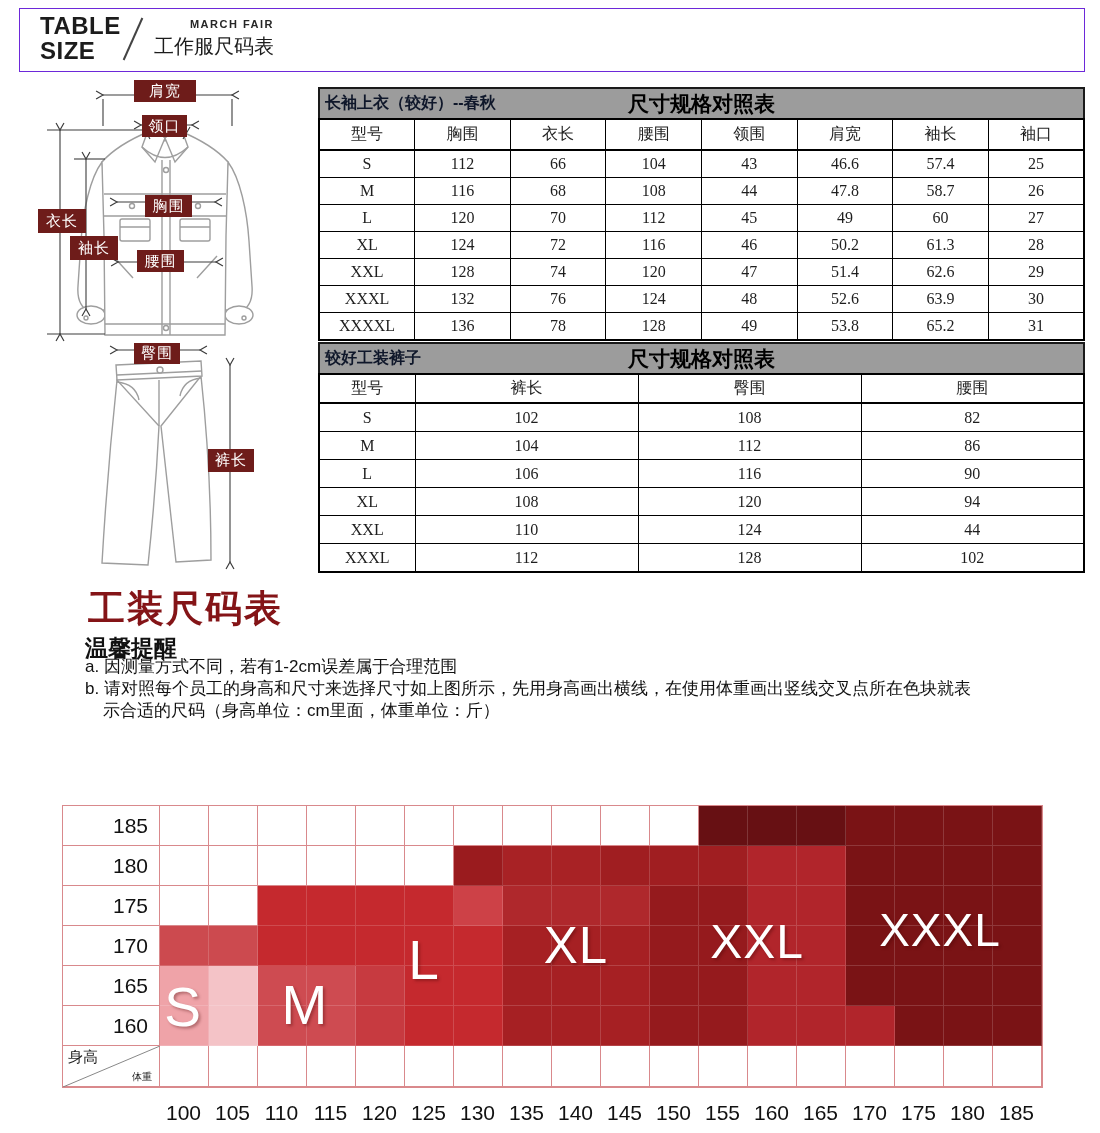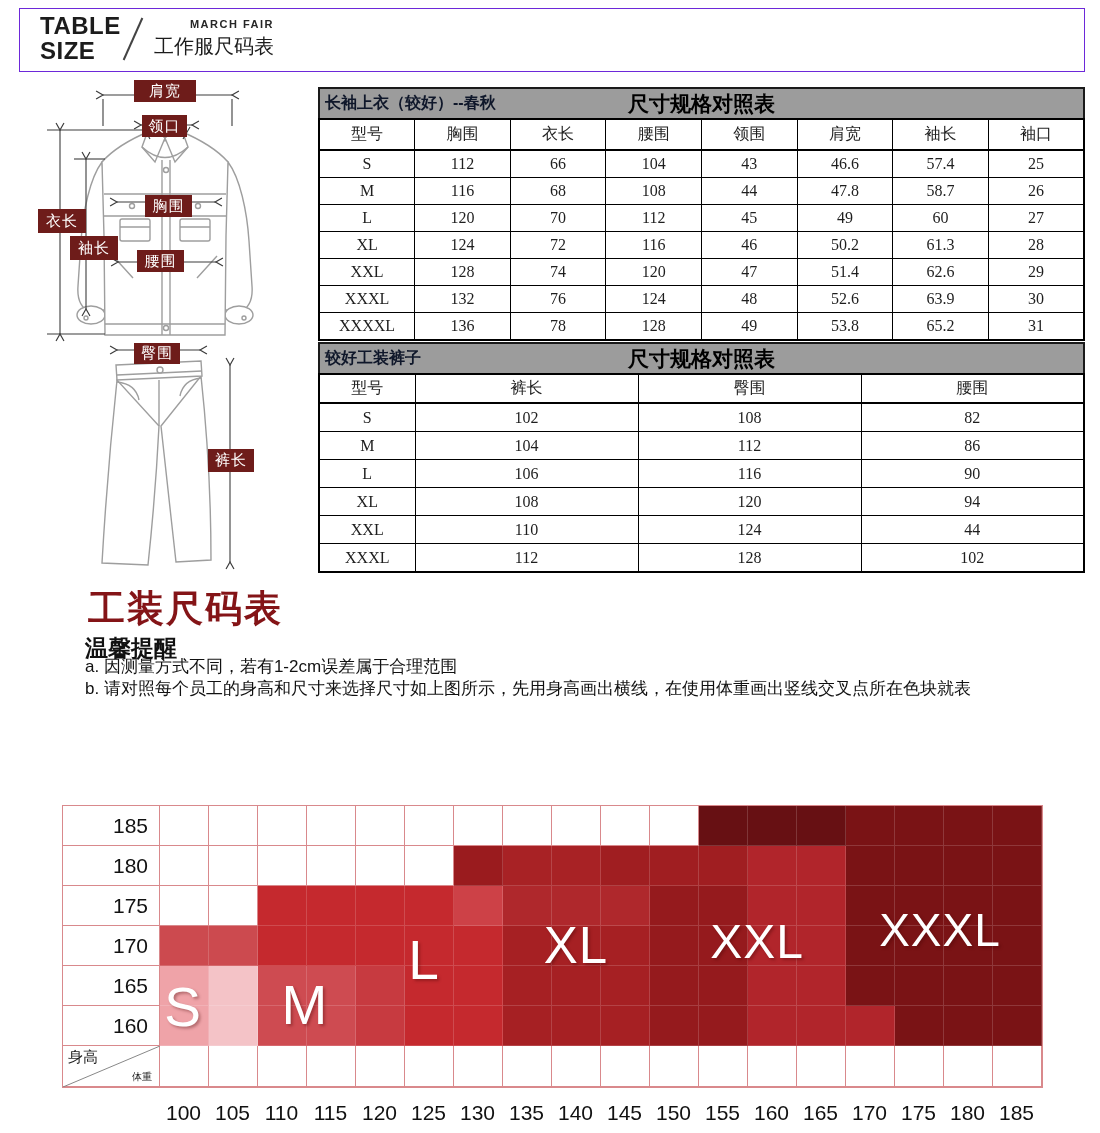--- a/index.html
+++ b/index.html
@@ -281,20 +281,21 @@
             <td>102</td>
           </tr>
         </tbody>
       </table>
   </div>
 
   <div class="big-heading">工装尺码表</div>
   <div class="notice-title">温馨提醒</div>
   <div class="note" style="top:655px;">a. 因测量方式不同，若有1-2cm误差属于合理范围</div>
   <div class="note" style="top:677px;">b. 请对照每个员工的身高和尺寸来选择尺寸如上图所示，先用身高画出横线，在使用体重画出竖线交叉点所在色块就表</div>
+  <div class="note" style="top:699px;left:103px;">示合适的尺码（身高单位：cm里面，体重单位：斤）</div>
 
   <div class="hm">
     <div class="hm-grid">
         <div class="hm-lab">185</div>
         <div class="hm-cell" style="background: rgb(255, 255, 255);"></div>
         <div class="hm-cell" style="background: rgb(255, 255, 255);"></div>
         <div class="hm-cell" style="background: rgb(255, 255, 255);"></div>
         <div class="hm-cell" style="background: rgb(255, 255, 255);"></div>
         <div class="hm-cell" style="background: rgb(255, 255, 255);"></div>
         <div class="hm-cell" style="background: rgb(255, 255, 255);"></div>

